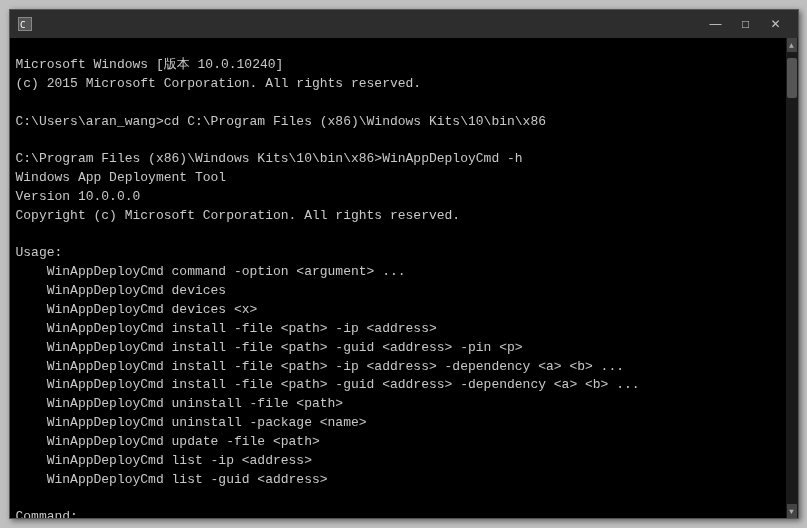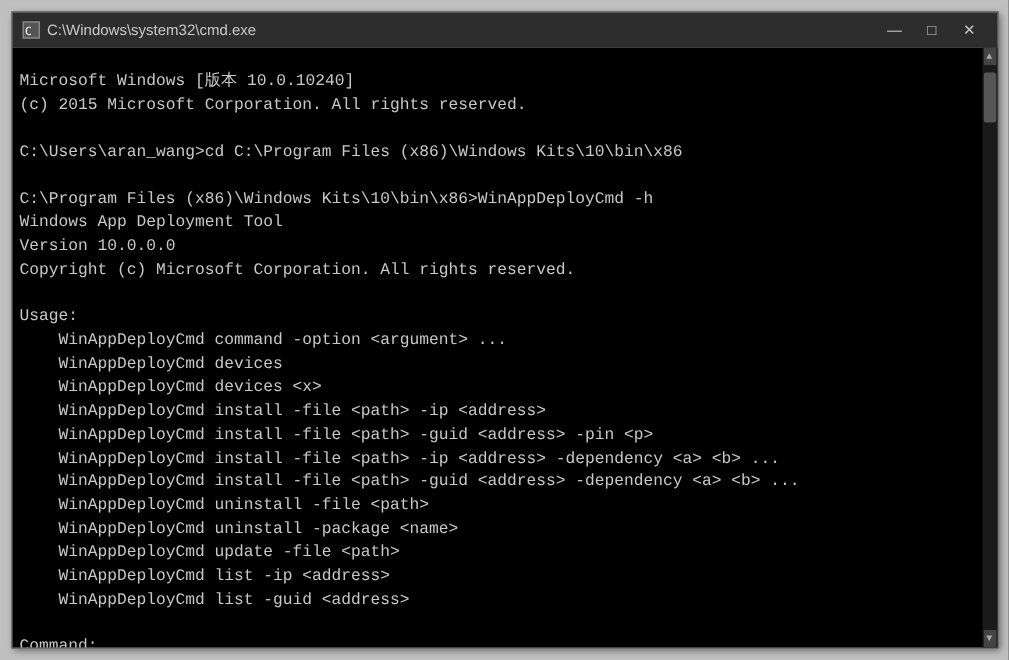--- a/index.html
+++ b/index.html
@@ -156,21 +156,20 @@
 
 <div class="window">
   <div class="title-bar">
     <div class="title-bar-left">
       <div class="title-icon">
         <svg viewBox="0 0 12 12" fill="none">
           <rect width="12" height="12" fill="#555"></rect>
           <text x="1" y="10" font-size="9" fill="white" font-family="monospace">C</text>
         </svg>
       </div>
-      <span class="title-text">C:\Windows\system32\cmd.exe</span>
     </div>
     <div class="title-buttons">
       <button class="title-btn">—</button>
       <button class="title-btn">□</button>
       <button class="title-btn close">✕</button>
     </div>
   </div>
   <div class="console-body">
     <div class="console-content">
       <div class="console-text" id="console-output">Microsoft Windows [版本 10.0.10240]

